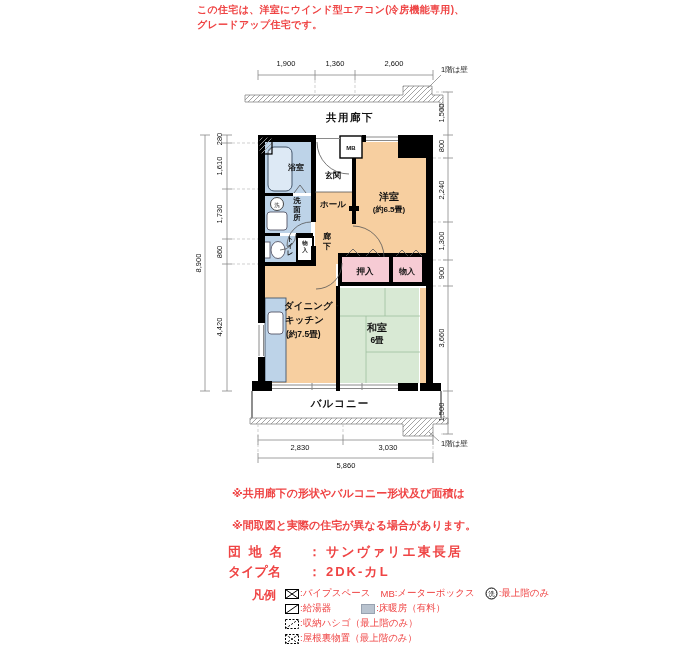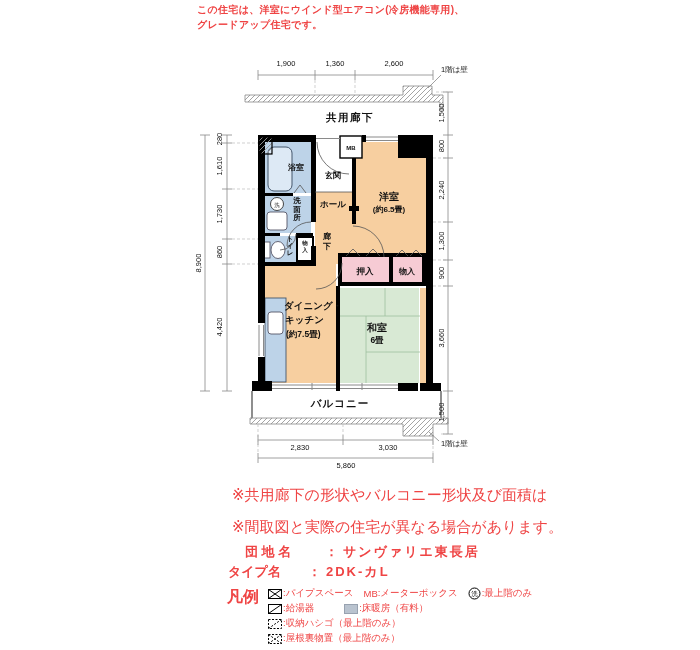--- a/index.html
+++ b/index.html
@@ -1,26 +1,26 @@
 <!DOCTYPE html>
 <html><head>
 <meta charset="utf-8">
 <style>
   html,body{margin:0;padding:0;background:#fff;}
   .canvas{position:relative;width:700px;height:650px;background:#ffffff;overflow:hidden;
           font-family:"Liberation Sans","DejaVu Sans",sans-serif;color:#ef4444;}
   .abs{position:absolute;}
   .hdr{font-size:10px;font-weight:600;line-height:15px;letter-spacing:.3px;white-space:nowrap;}
-  .note{font-size:15px;font-weight:400;white-space:nowrap;}
+  .note{font-size:11px;font-weight:700;white-space:nowrap;}
   .estate-row{display:flex;align-items:baseline;font-size:13px;font-weight:600;white-space:nowrap;}
   .estate-label{display:inline-block;width:80px;}
   .estate-colon{display:inline-block;width:18px;}
   .estate-value{letter-spacing:2px;}
   .legend{display:flex;align-items:flex-start;}
-  .legend-title{font-size:16px;font-weight:600;margin-right:9px;white-space:nowrap;}
+  .legend-title{font-size:12px;font-weight:600;margin-right:9px;white-space:nowrap;margin-left:25px;}
   .legend-rows{display:flex;flex-direction:column;gap:2px;}
   .legend-row{display:flex;align-items:center;font-size:9.5px;font-weight:400;white-space:nowrap;height:13px;}
   .legend-row .gap{display:inline-block;width:10px;}
   .licon{margin-right:1px;flex:0 0 auto;}
   svg text{font-family:"Liberation Sans","DejaVu Sans",sans-serif;fill:#111;}
   .dimtxt{font-size:7.5px;fill:#222;}
   .roomtxt{font-weight:600;}
 </style>
 </head>
 <body>
@@ -261,21 +261,21 @@
       <line x1="441" y1="75" x2="428" y2="88" stroke="#777" stroke-width="0.7"></line>
       <text x="441" y="72" font-size="7.5">1階は壁</text>
       <line x1="439" y1="441" x2="429" y2="432" stroke="#777" stroke-width="0.7"></line>
       <text x="441" y="446" font-size="7.5">1階は壁</text>
     </g>
   </svg>
 
   <div class="abs note" style="left:232px;top:486px;">※共用廊下の形状やバルコニー形状及び面積は</div>
   <div class="abs note" style="left:232px;top:518px;">※間取図と実際の住宅が異なる場合があります。</div>
 
-  <div class="abs estate-row" style="left:245px;top:543px;">
+  <div class="abs estate-row" style="left:228px;top:543px;font-family:Liberation Mono, monospace;">
     <span class="estate-label">団 地 名</span>
     <span class="estate-colon">：</span>
     <span class="estate-value">サンヴァリエ東長居</span>
   </div>
   <div class="abs estate-row" style="left:228px;top:563px;">
     <span class="estate-label">タイプ名</span>
     <span class="estate-colon">：</span>
     <span class="estate-value">2DK-カL</span>
   </div>
 

